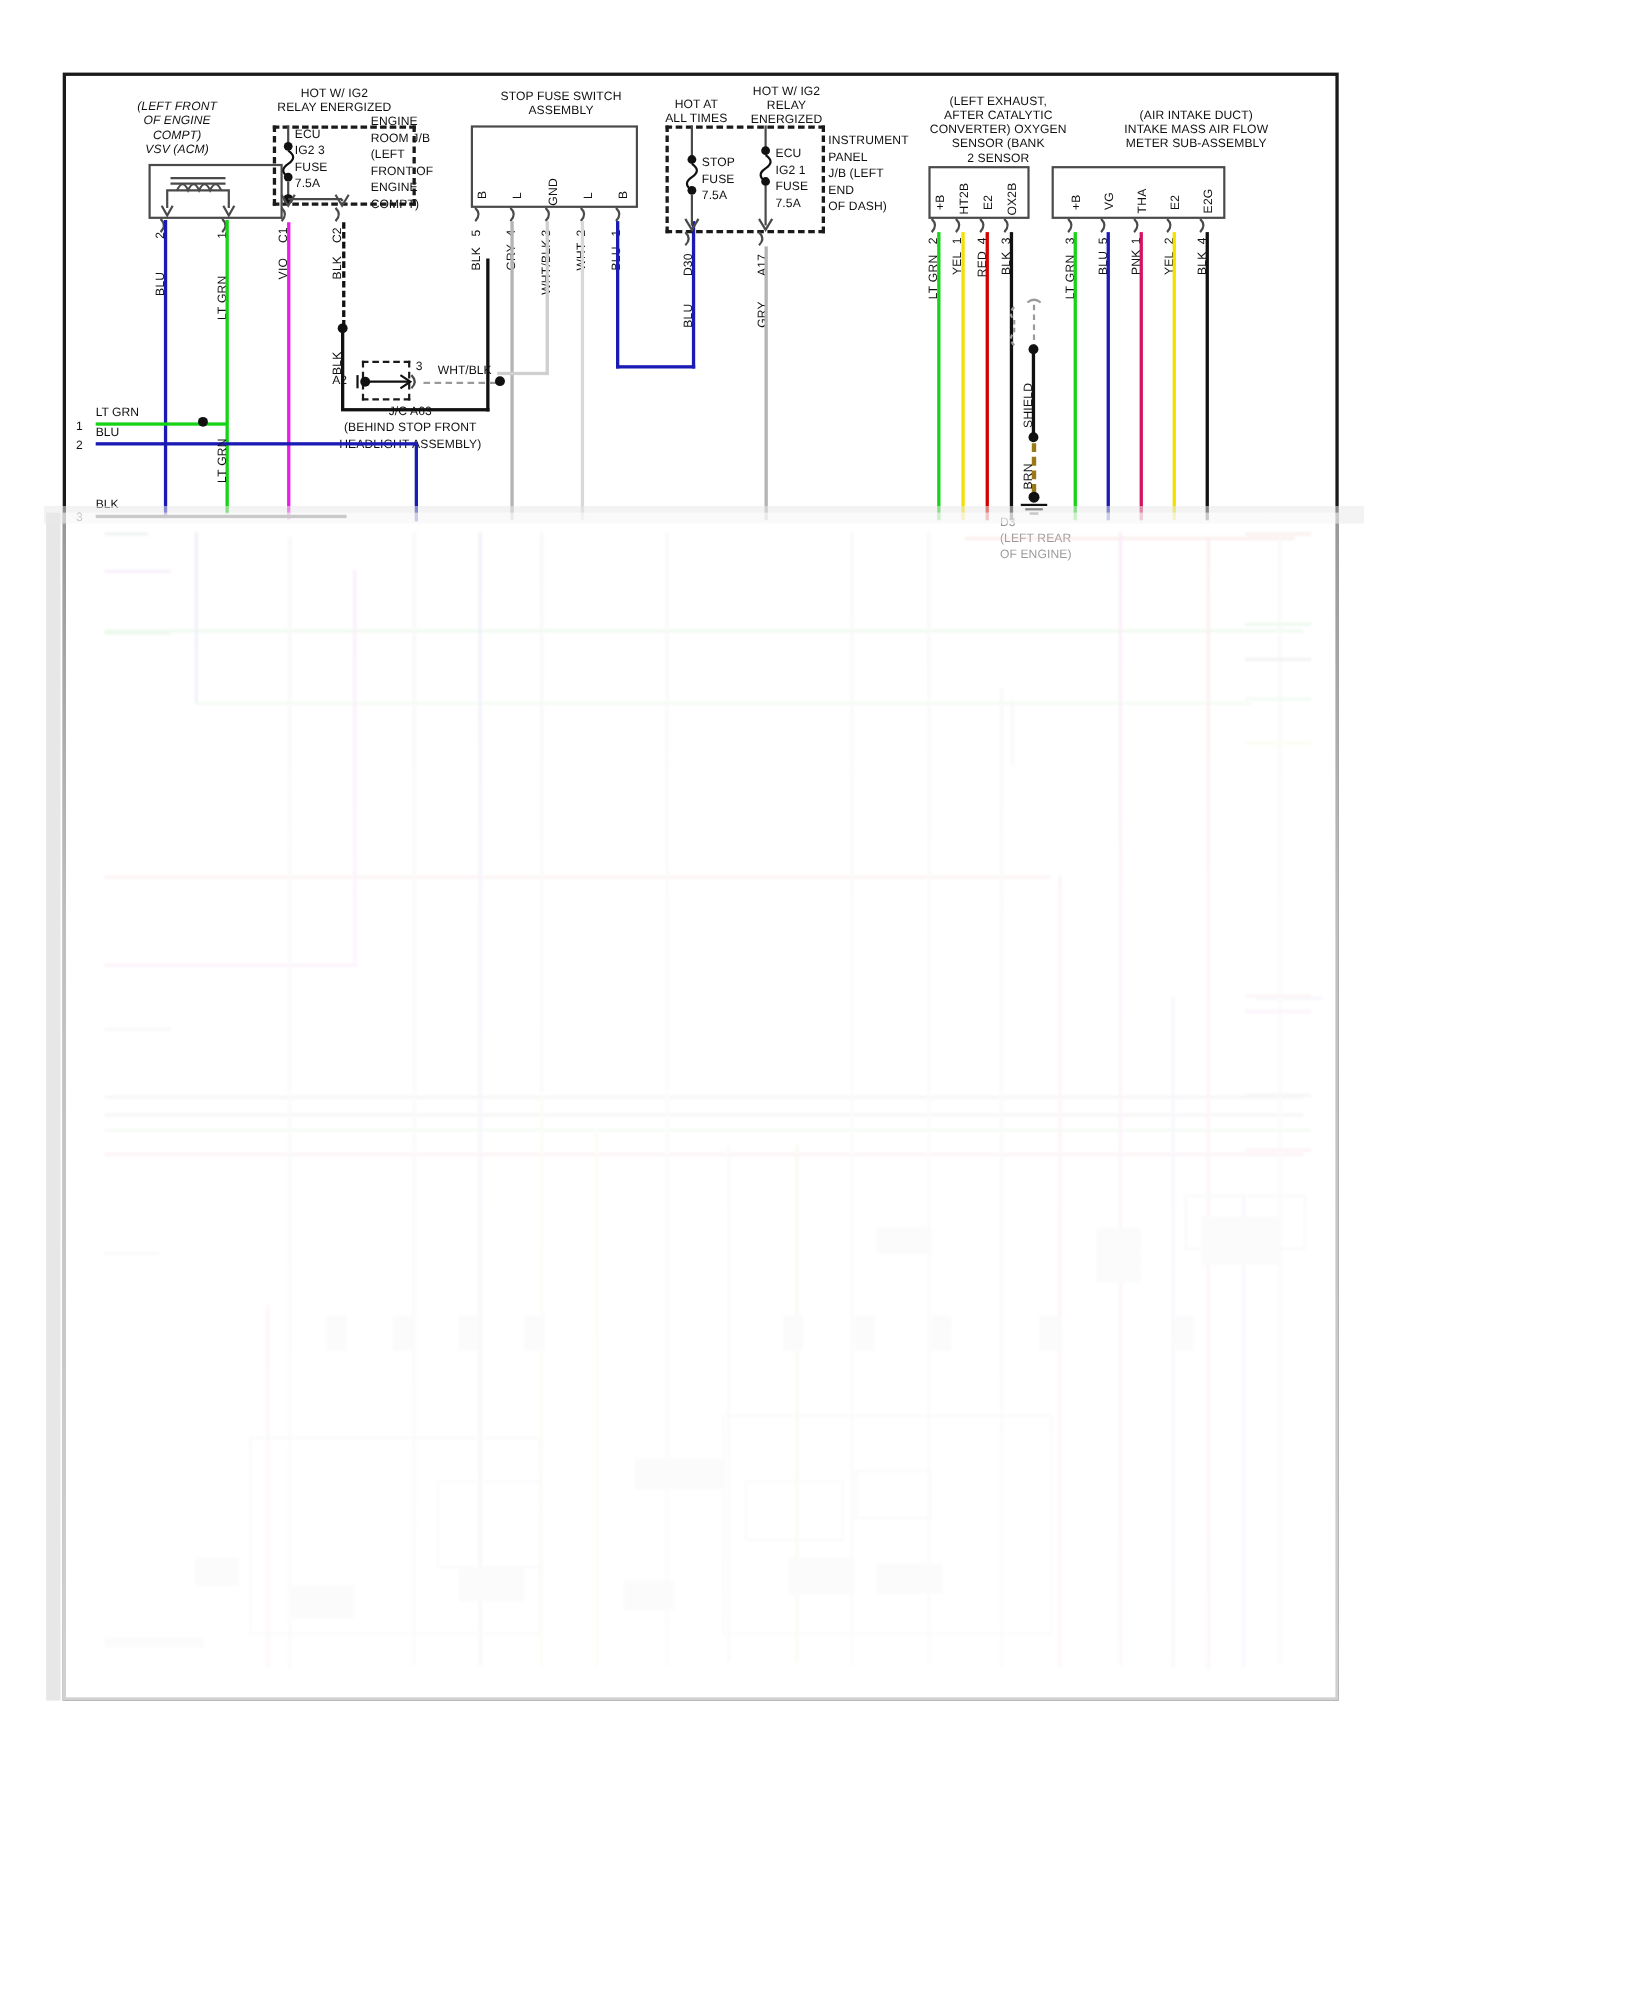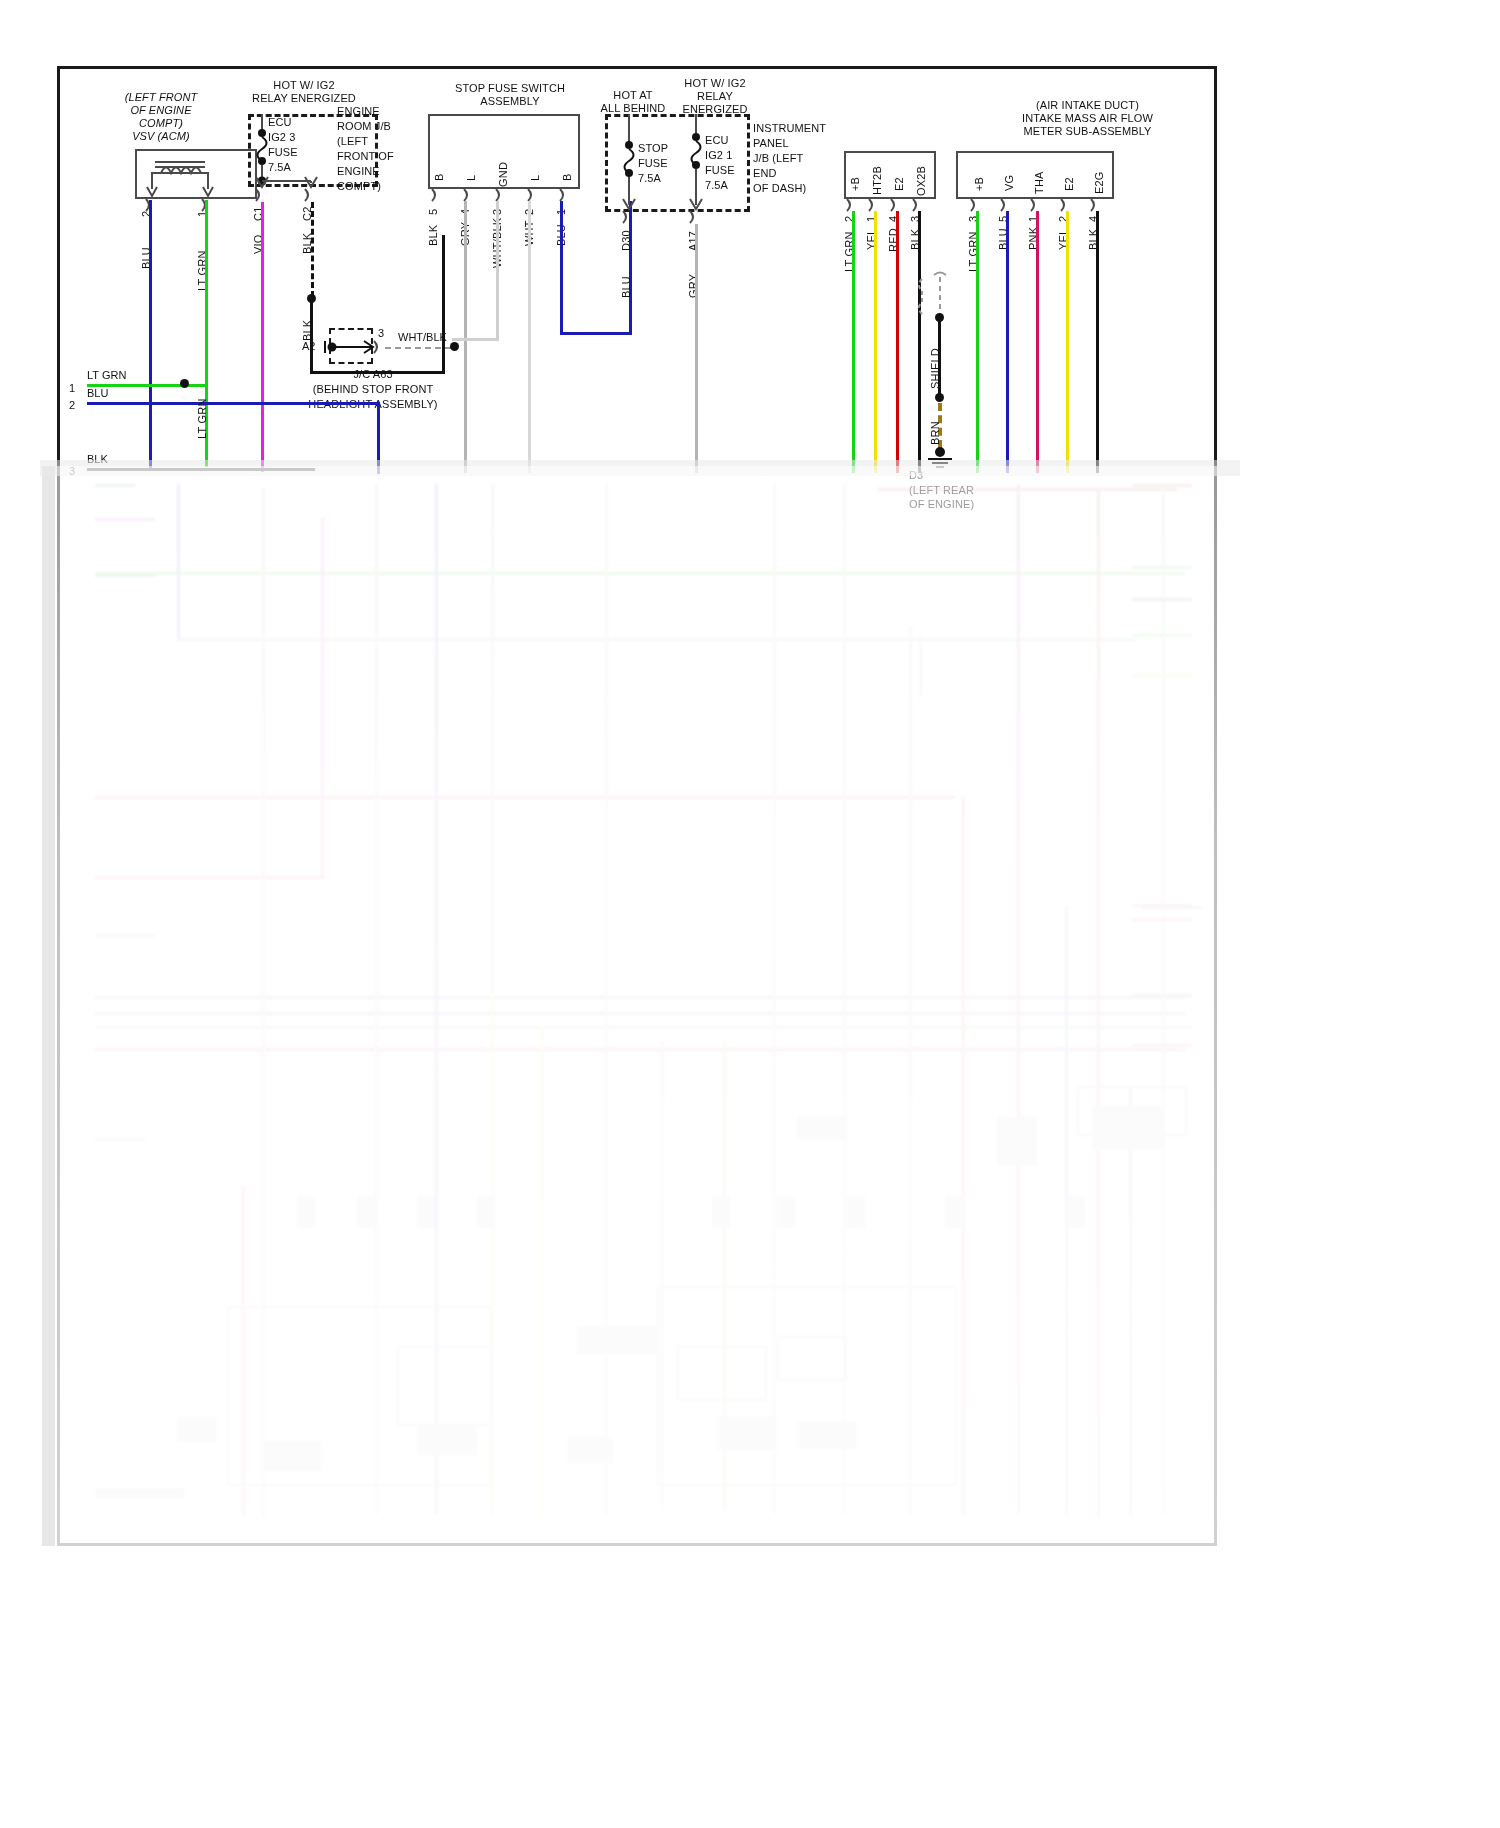--- a/index.html
+++ b/index.html
@@ -147,21 +147,21 @@
 
     <div class="w wv" style="left:404px;top:132px;height:272px;background:#b4b4b4;"></div>
     <div class="w wv" style="left:436px;top:132px;height:138px;background:#cfcfcf;"></div>
     <div class="w wh" style="left:392px;top:269px;width:47px;background:#cfcfcf;"></div>
     <div class="w wv" style="left:468px;top:132px;height:272px;background:#d8d8d8;"></div>
     <div class="w wv" style="left:500px;top:132px;height:134px;background:#1a1ab4;"></div>
     <div class="w wh" style="left:500px;top:263px;width:72px;background:#1a1ab4;"></div>
     <div class="w wv" style="left:569px;top:132px;height:134px;background:#1a1ab4;"></div>
 
     <div class="lbl" style="left:528px;top:20px;width:90px;">HOT AT
-ALL BEHIND</div>
+ALL TIMES</div>
     <div class="lbl" style="left:610px;top:8px;width:90px;">HOT W/ IG2
 RELAY
 ENERGIZED</div>
     <div class="dbox" style="left:545px;top:45px;width:145px;height:98px;"></div>
     <div class="lbl left" style="left:578px;top:72px;width:50px;line-height:15px;">STOP
 FUSE
 7.5A</div>
     <div class="lbl left" style="left:645px;top:64px;width:50px;line-height:15px;">ECU
 IG2 1
 FUSE
@@ -207,20 +207,25 @@
     </svg>
     <div class="hlbl" style="left:242px;top:271px;">A2</div>
     <div class="hlbl" style="left:318px;top:258px;">3</div>
     <div class="hlbl" style="left:338px;top:262px;">WHT/BLK</div>
     <div class="dash-h" style="left:325px;top:278px;width:66px;"></div>
     <div class="dot" style="left:390px;top:273px;"></div>
     <div class="lbl" style="left:218px;top:298px;width:190px;line-height:15px;">J/C A63
 (BEHIND STOP FRONT
 HEADLIGHT ASSEMBLY)</div>
 
+    <div class="lbl" style="left:760px;top:17px;width:175px;">(LEFT EXHAUST,
+AFTER CATALYTIC
+CONVERTER) OXYGEN
+SENSOR (BANK
+2 SENSOR</div>
     <div class="cbox" style="left:784px;top:82px;width:92px;height:48px;"></div>
     <div class="vlbl" style="left:789px;top:122px;">+B</div>
     <div class="vlbl" style="left:811px;top:126px;">HT2B</div>
     <div class="vlbl" style="left:833px;top:122px;">E2</div>
     <div class="vlbl" style="left:855px;top:127px;">OX2B</div>
 
     <svg class="ov">
       <g stroke="#4a4a4a" stroke-width="2" fill="none">
         <path d="M787,130 q6,6 0,12"></path>
           <path d="M809,130 q6,6 0,12"></path>

